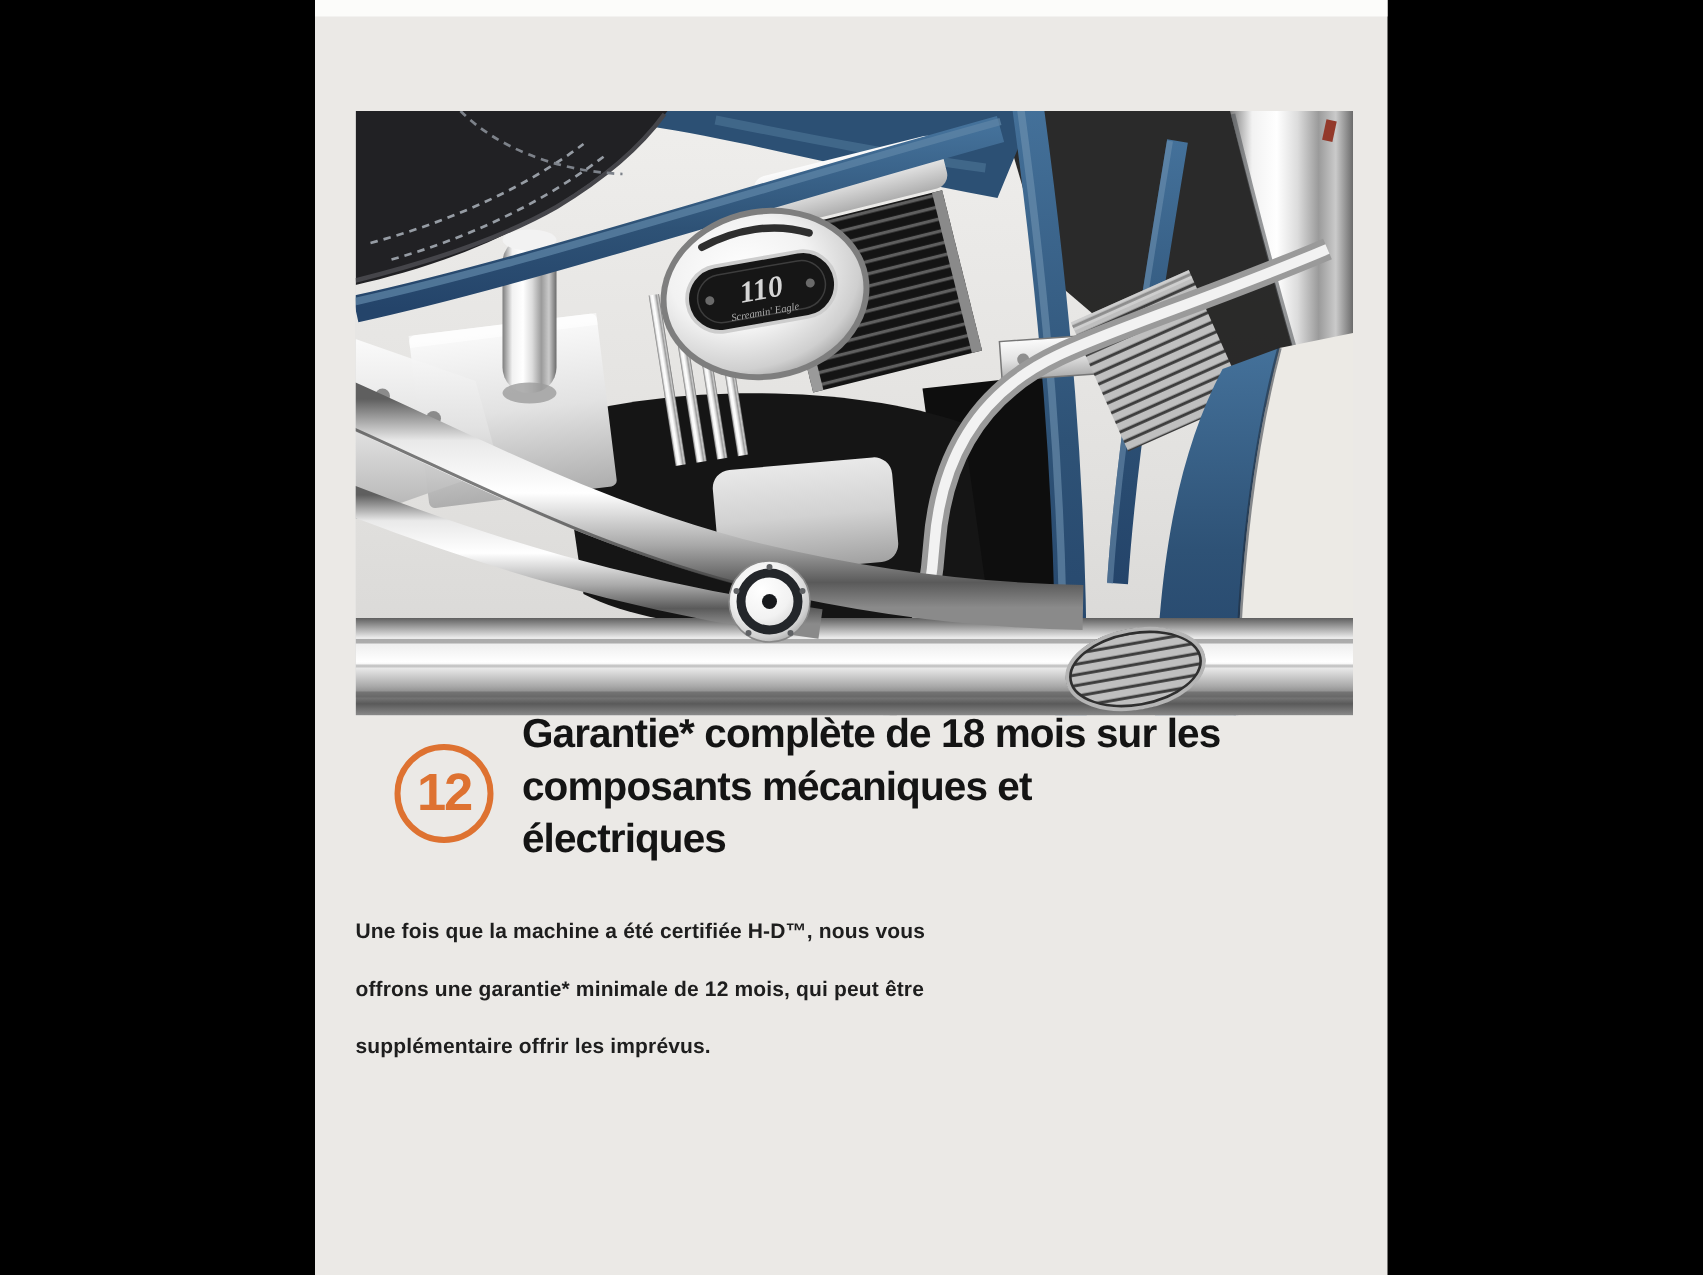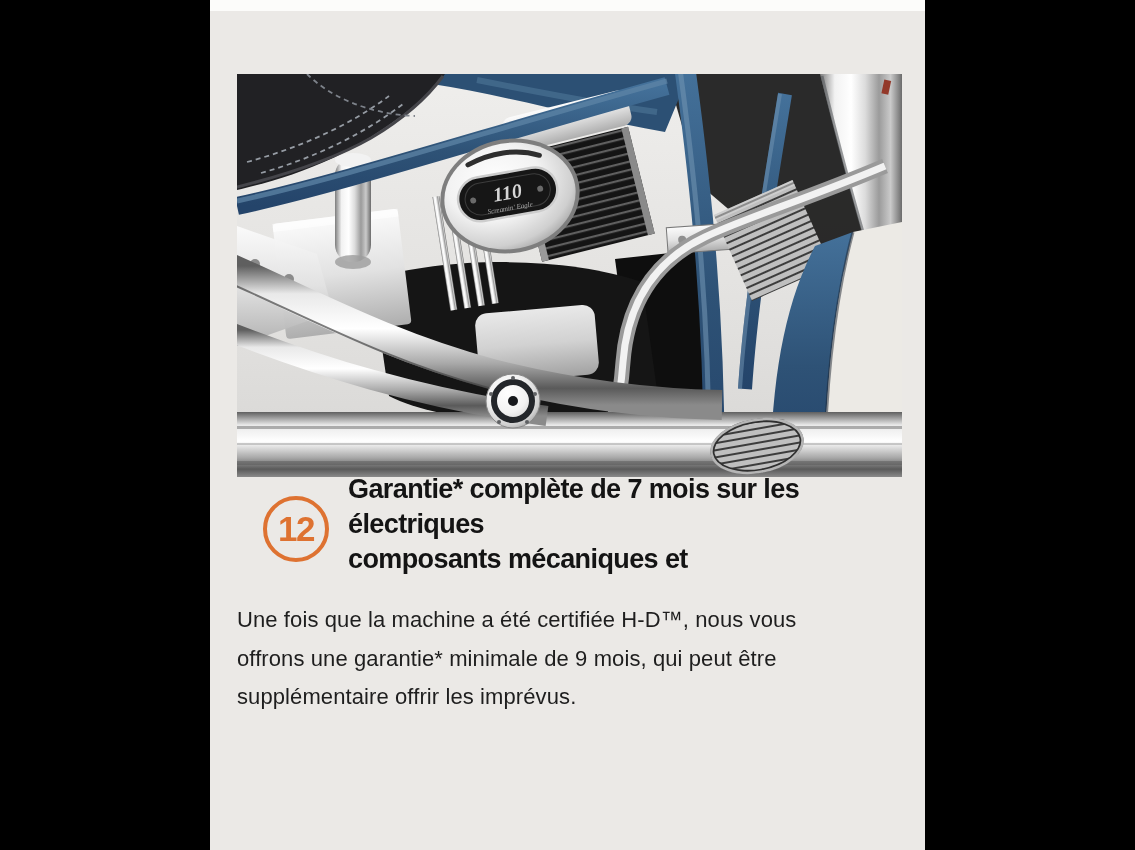--- a/index.html
+++ b/index.html
@@ -39,21 +39,21 @@
     position:absolute; left:138px; top:472px;
     color:#141414;
     font-size:27px; font-weight:700;
     letter-spacing:-0.6px;
     line-height:35px;
     white-space:nowrap;
   }
   .body-text {
     position:absolute; left:27px; top:601px;
     color:#1E1E1E;
-    font-size:22px; font-weight:400;
+    font-size:14px; font-weight:700;
     line-height:38.5px;
     letter-spacing:0.1px;
     white-space:nowrap;
   }
 </style>
 </head>
 <body>
 
 <div class="stage">
 
@@ -244,24 +244,24 @@
         <ellipse rx="46" ry="26" fill="none" stroke="#B5B5B5" stroke-width="2.5"></ellipse>
       </g>
     </svg>
   </div>
 
   <div class="badge">
     <span>12</span>
   </div>
 
   <div class="heading">
-    <div>Garantie* complète de 7 mois sur les</div>
+    <div>Garantie* complète de 18 mois sur les</div>
+    <div>composants mécaniques et</div>
     <div>électriques</div>
-    <div>composants mécaniques et</div>
   </div>
 
   <div class="body-text">
     <div>Une fois que la machine a été certifiée H-D™, nous vous</div>
-    <div>offrons une garantie* minimale de 9 mois, qui peut être</div>
+    <div>offrons une garantie* minimale de 12 mois, qui peut être</div>
     <div>supplémentaire offrir les imprévus.</div>
   </div>
 
 </div>
 
 </body></html>

